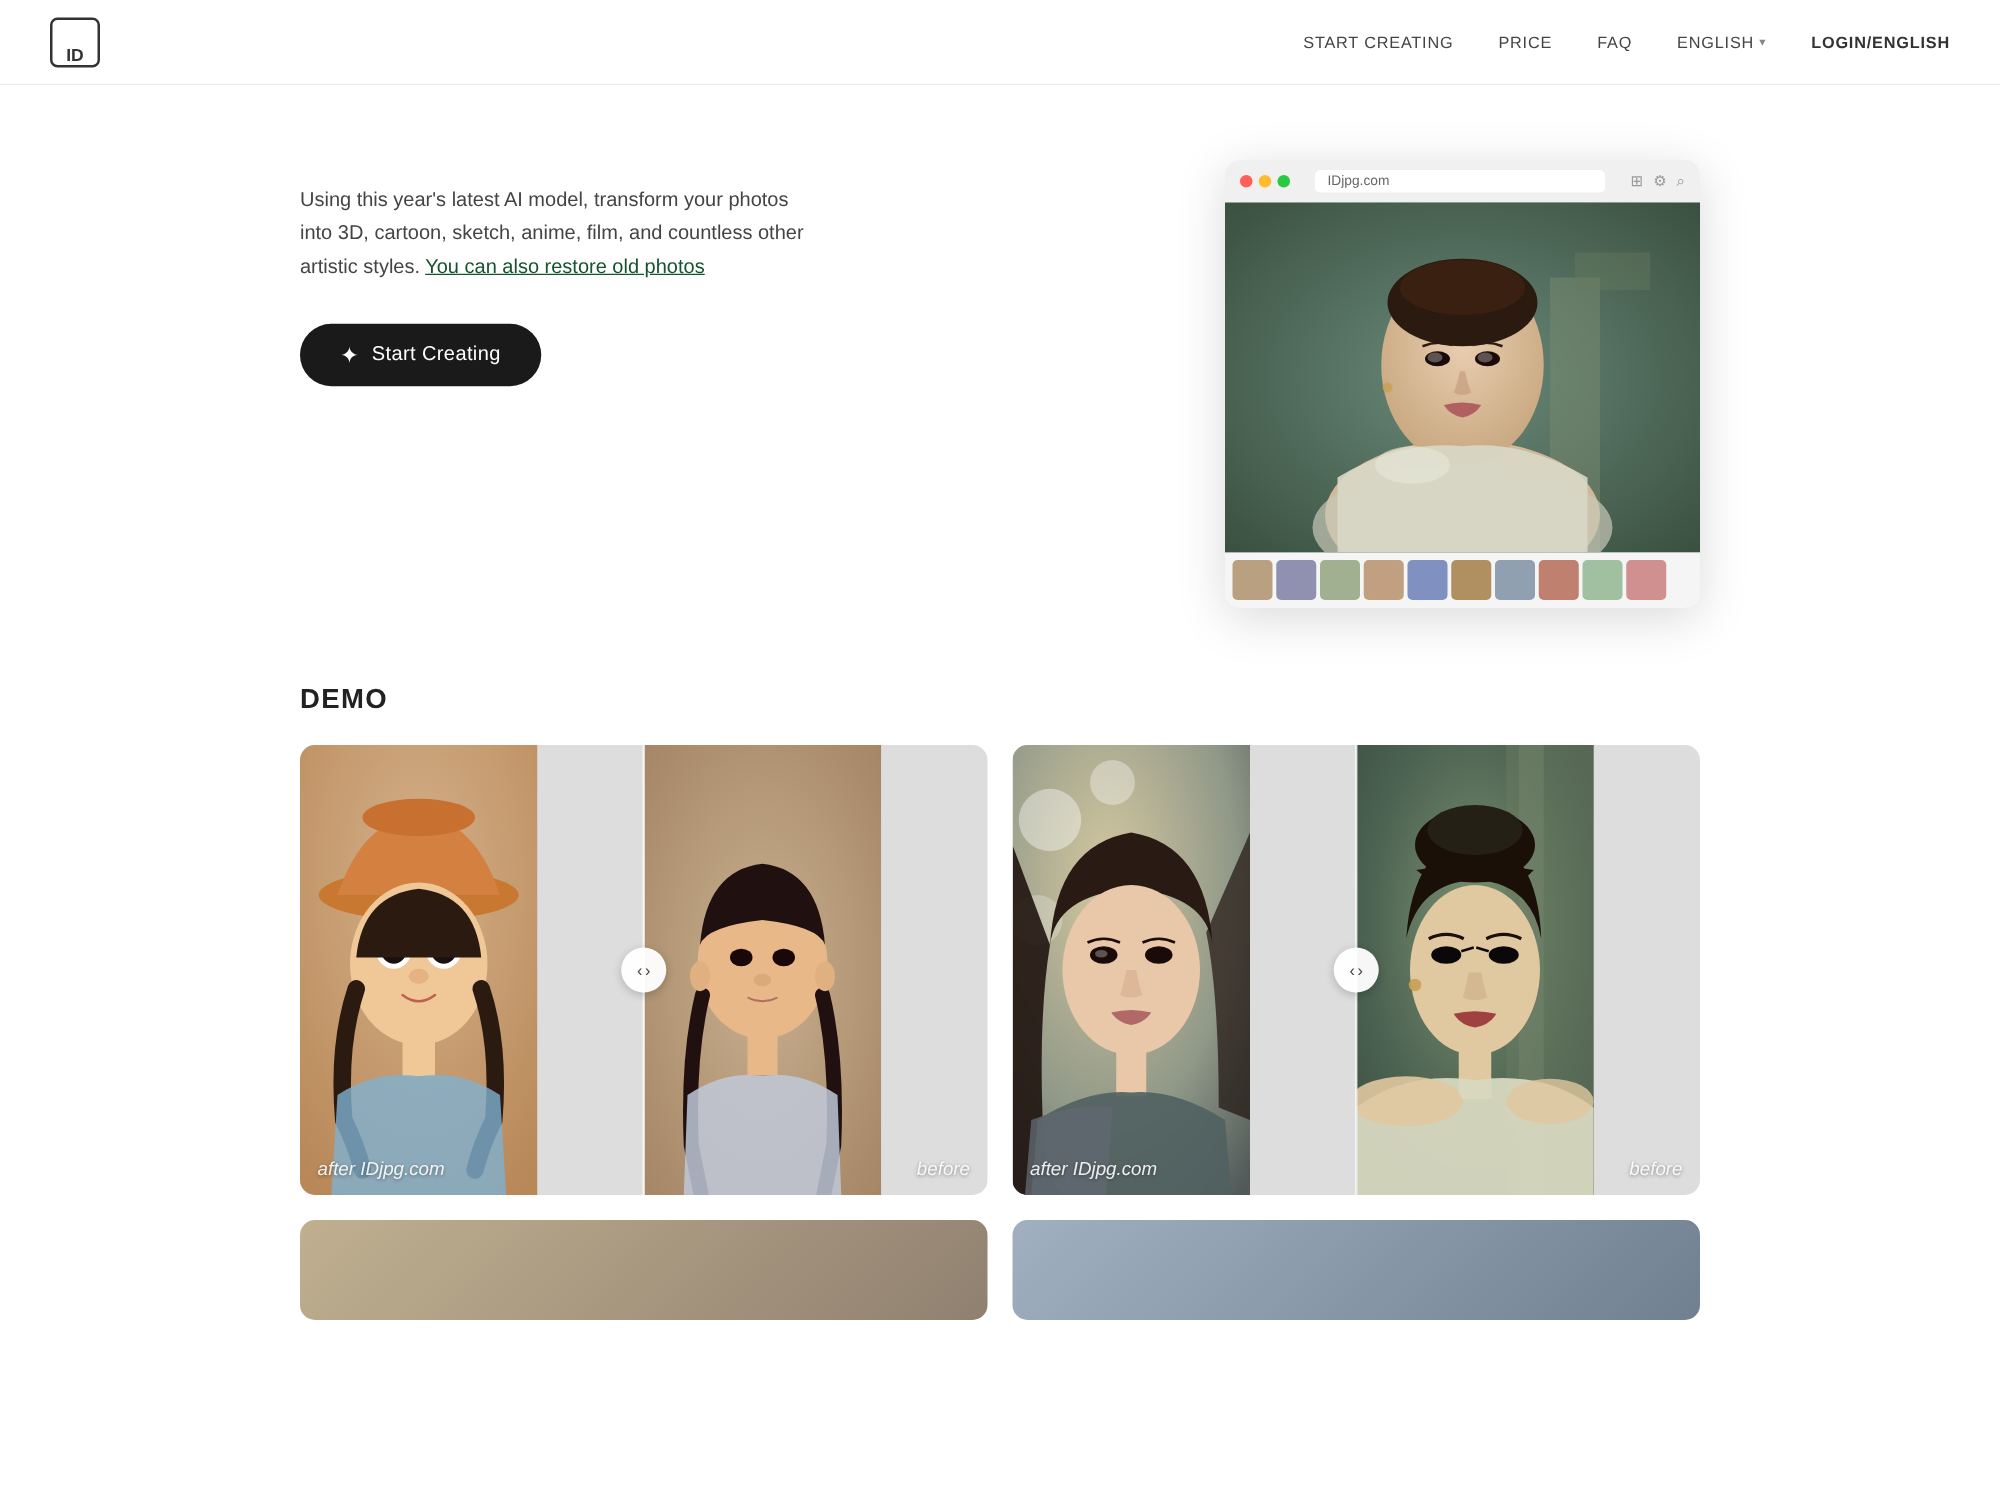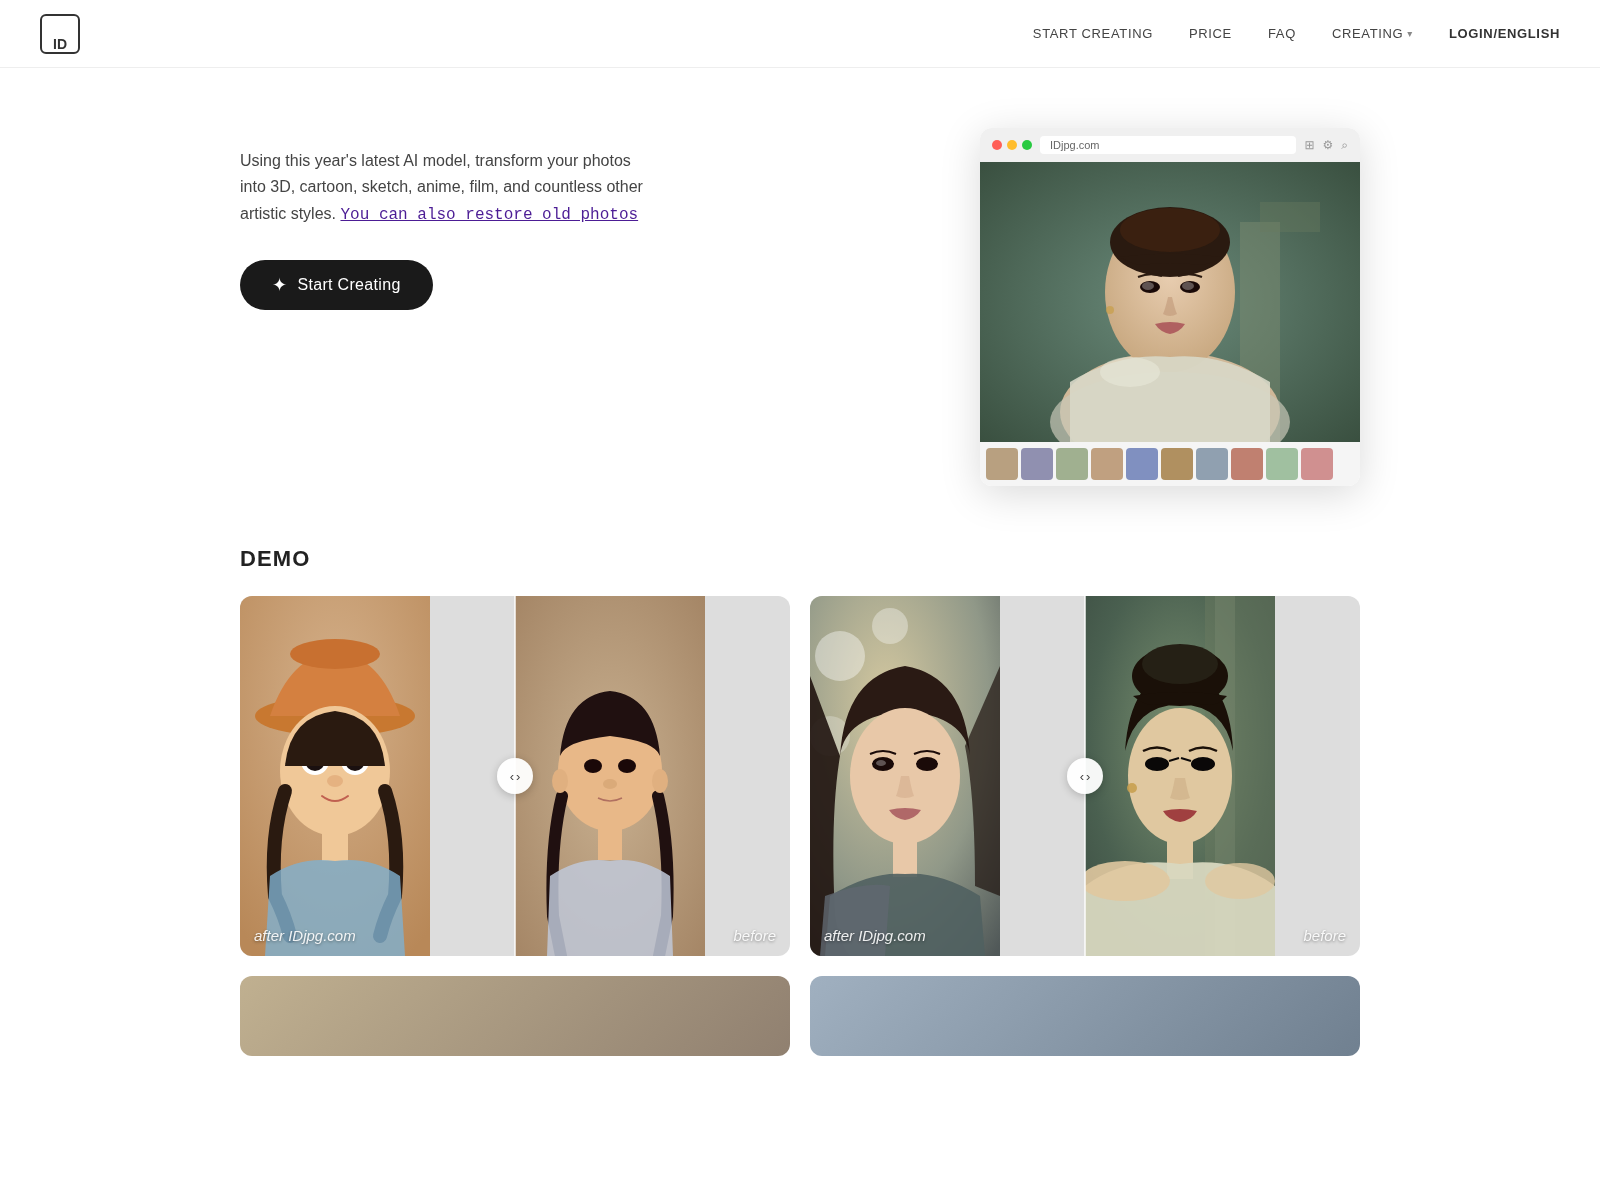--- a/index.html
+++ b/index.html
@@ -43,21 +43,21 @@
     .hero {
       display: flex;
       align-items: flex-start;
       justify-content: space-between;
       gap: 60px;
       margin-bottom: 60px;
     }
     .hero-text { flex: 0 0 420px; padding-top: 20px; }
     .hero-title { font-size: 36px; font-weight: 700; margin-bottom: 20px; color: #111; }
     .hero-desc { font-size: 16px; line-height: 1.65; color: #444; margin-bottom: 32px; }
-    .hero-desc a { color: #4c1d95; text-decoration: underline; cursor: pointer; font-family: Liberation Mono, monospace; }
+    .hero-desc a { color: #14532d; text-decoration: underline; cursor: pointer; }
     .start-btn {
       display: inline-flex;
       align-items: center;
       gap: 10px;
       background: #1a1a1a;
       color: #fff;
       border: none;
       border-radius: 50px;
       padding: 14px 32px;
       font-size: 16px;
@@ -77,21 +77,21 @@
       border-radius: 12px;
       box-shadow: 0 8px 40px rgba(0,0,0,0.15);
       overflow: hidden;
       width: 380px;
     }
     .browser-bar {
       background: #f0f0f0;
       padding: 8px 12px;
       display: flex;
       align-items: center;
-      gap: 8px;
+      gap: 20px;
     }
     .browser-dots { display: flex; gap: 5px; }
     .dot { width: 10px; height: 10px; border-radius: 50%; }
     .dot-red { background: #ff5f57; }
     .dot-yellow { background: #ffbd2e; }
     .dot-green { background: #28ca41; }
     .browser-url {
       background: #fff;
       border-radius: 4px;
       padding: 3px 10px;
@@ -222,21 +222,21 @@
   <div class="header-left">
     <div class="logo-box">
       <span>ID</span>
     </div>
   </div>
   <nav>
     <a>START CREATING</a>
     <a>PRICE</a>
     <a>FAQ</a>
     <a class="nav-english">
-      <span>CREATING</span>
+      <span>ENGLISH</span>
       <span class="dropdown-arrow">▾</span>
     </a>
     <a class="nav-login">LOGIN/ENGLISH</a>
   </nav>
 </header>
 
 <div class="main">
 
   <section class="hero">
     <div class="hero-text">

